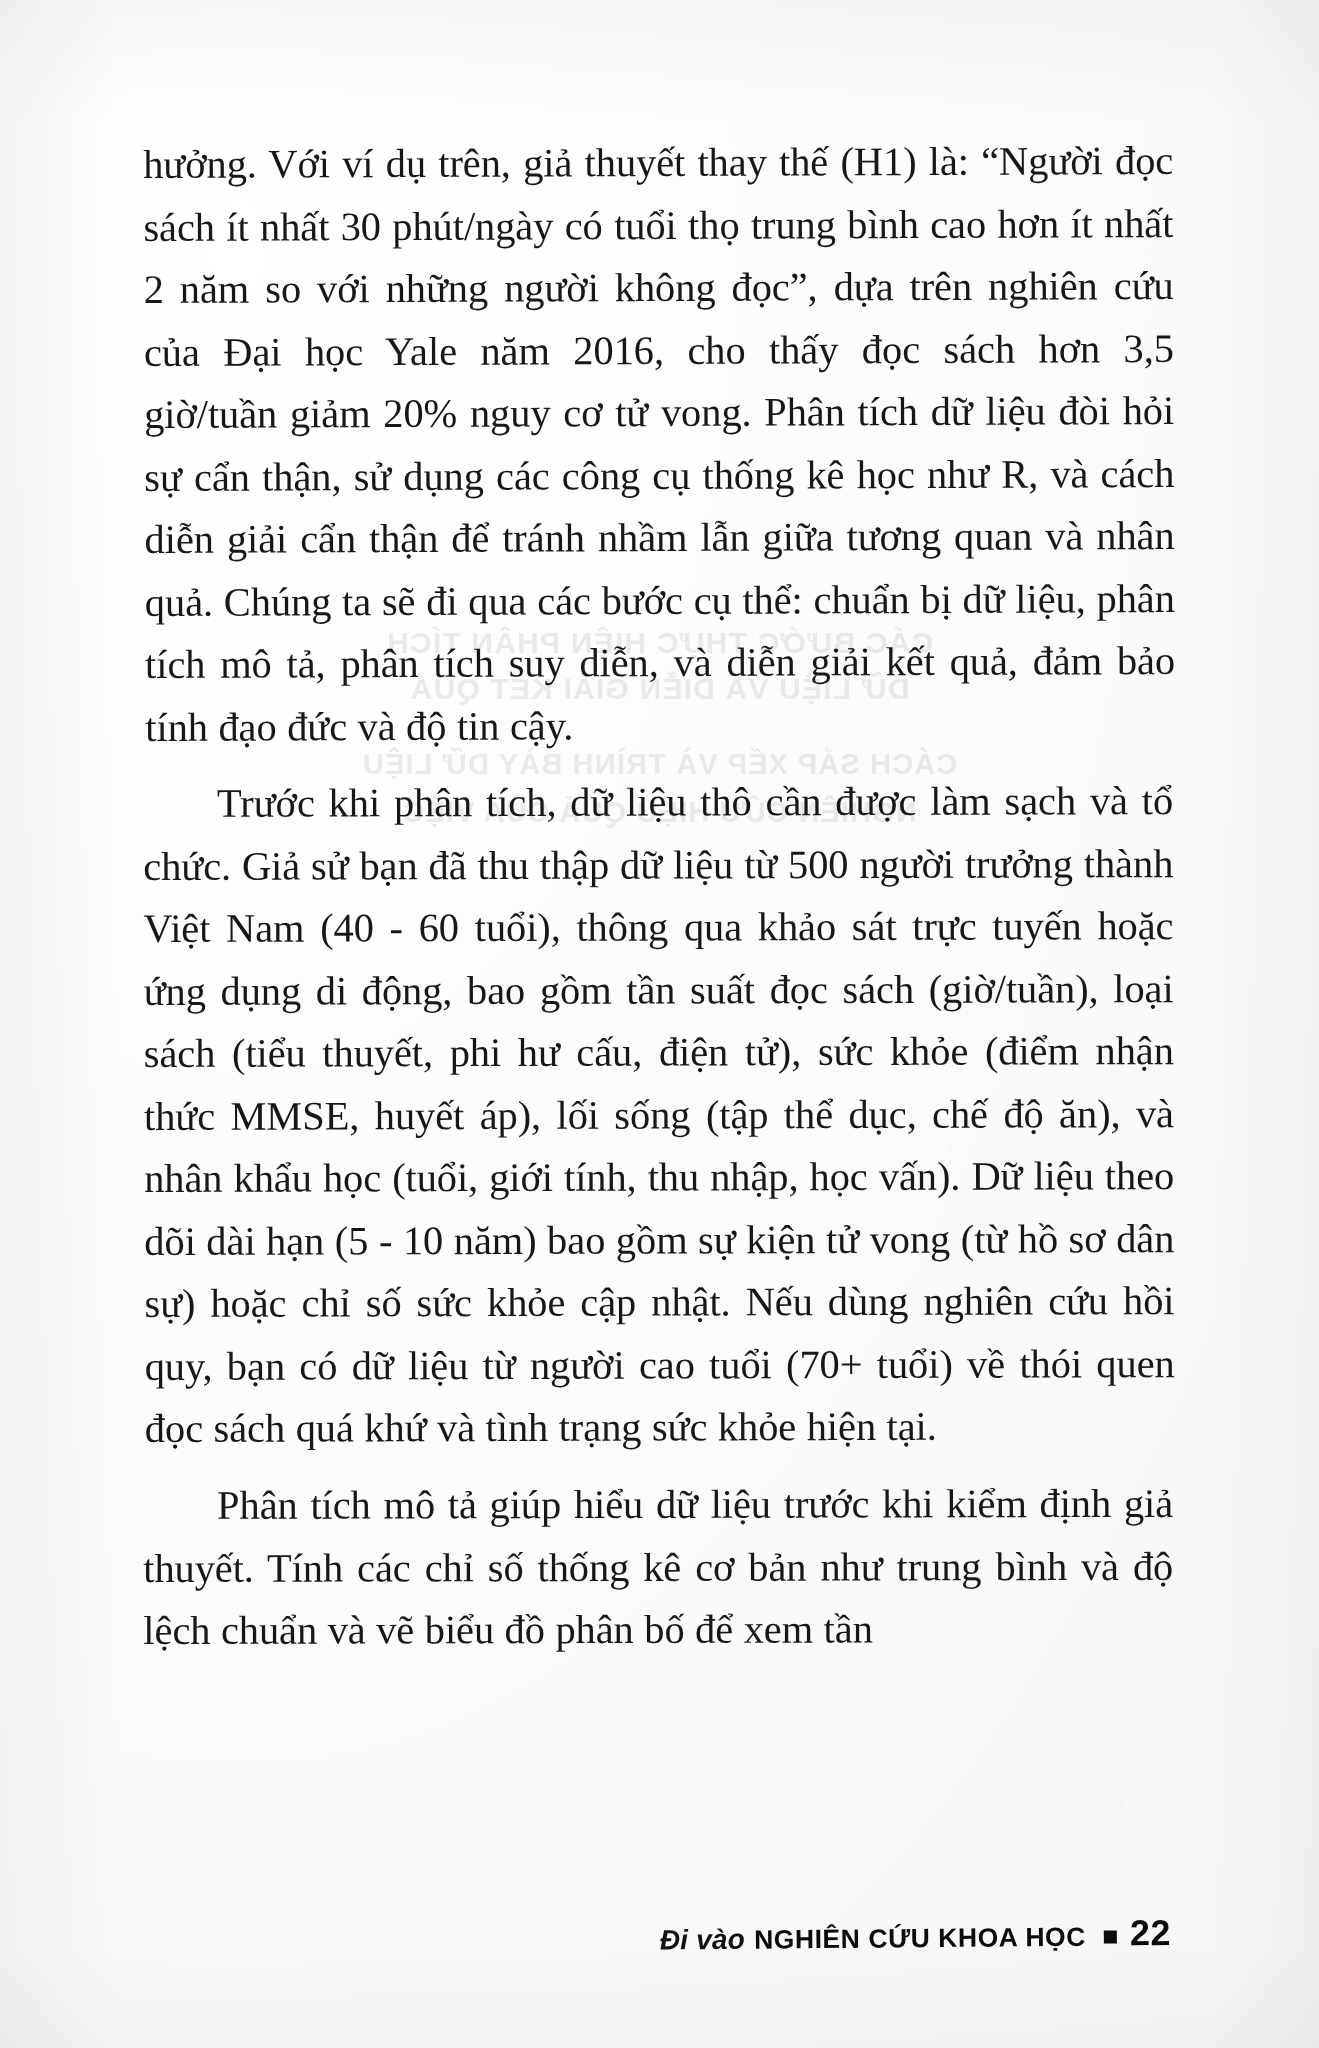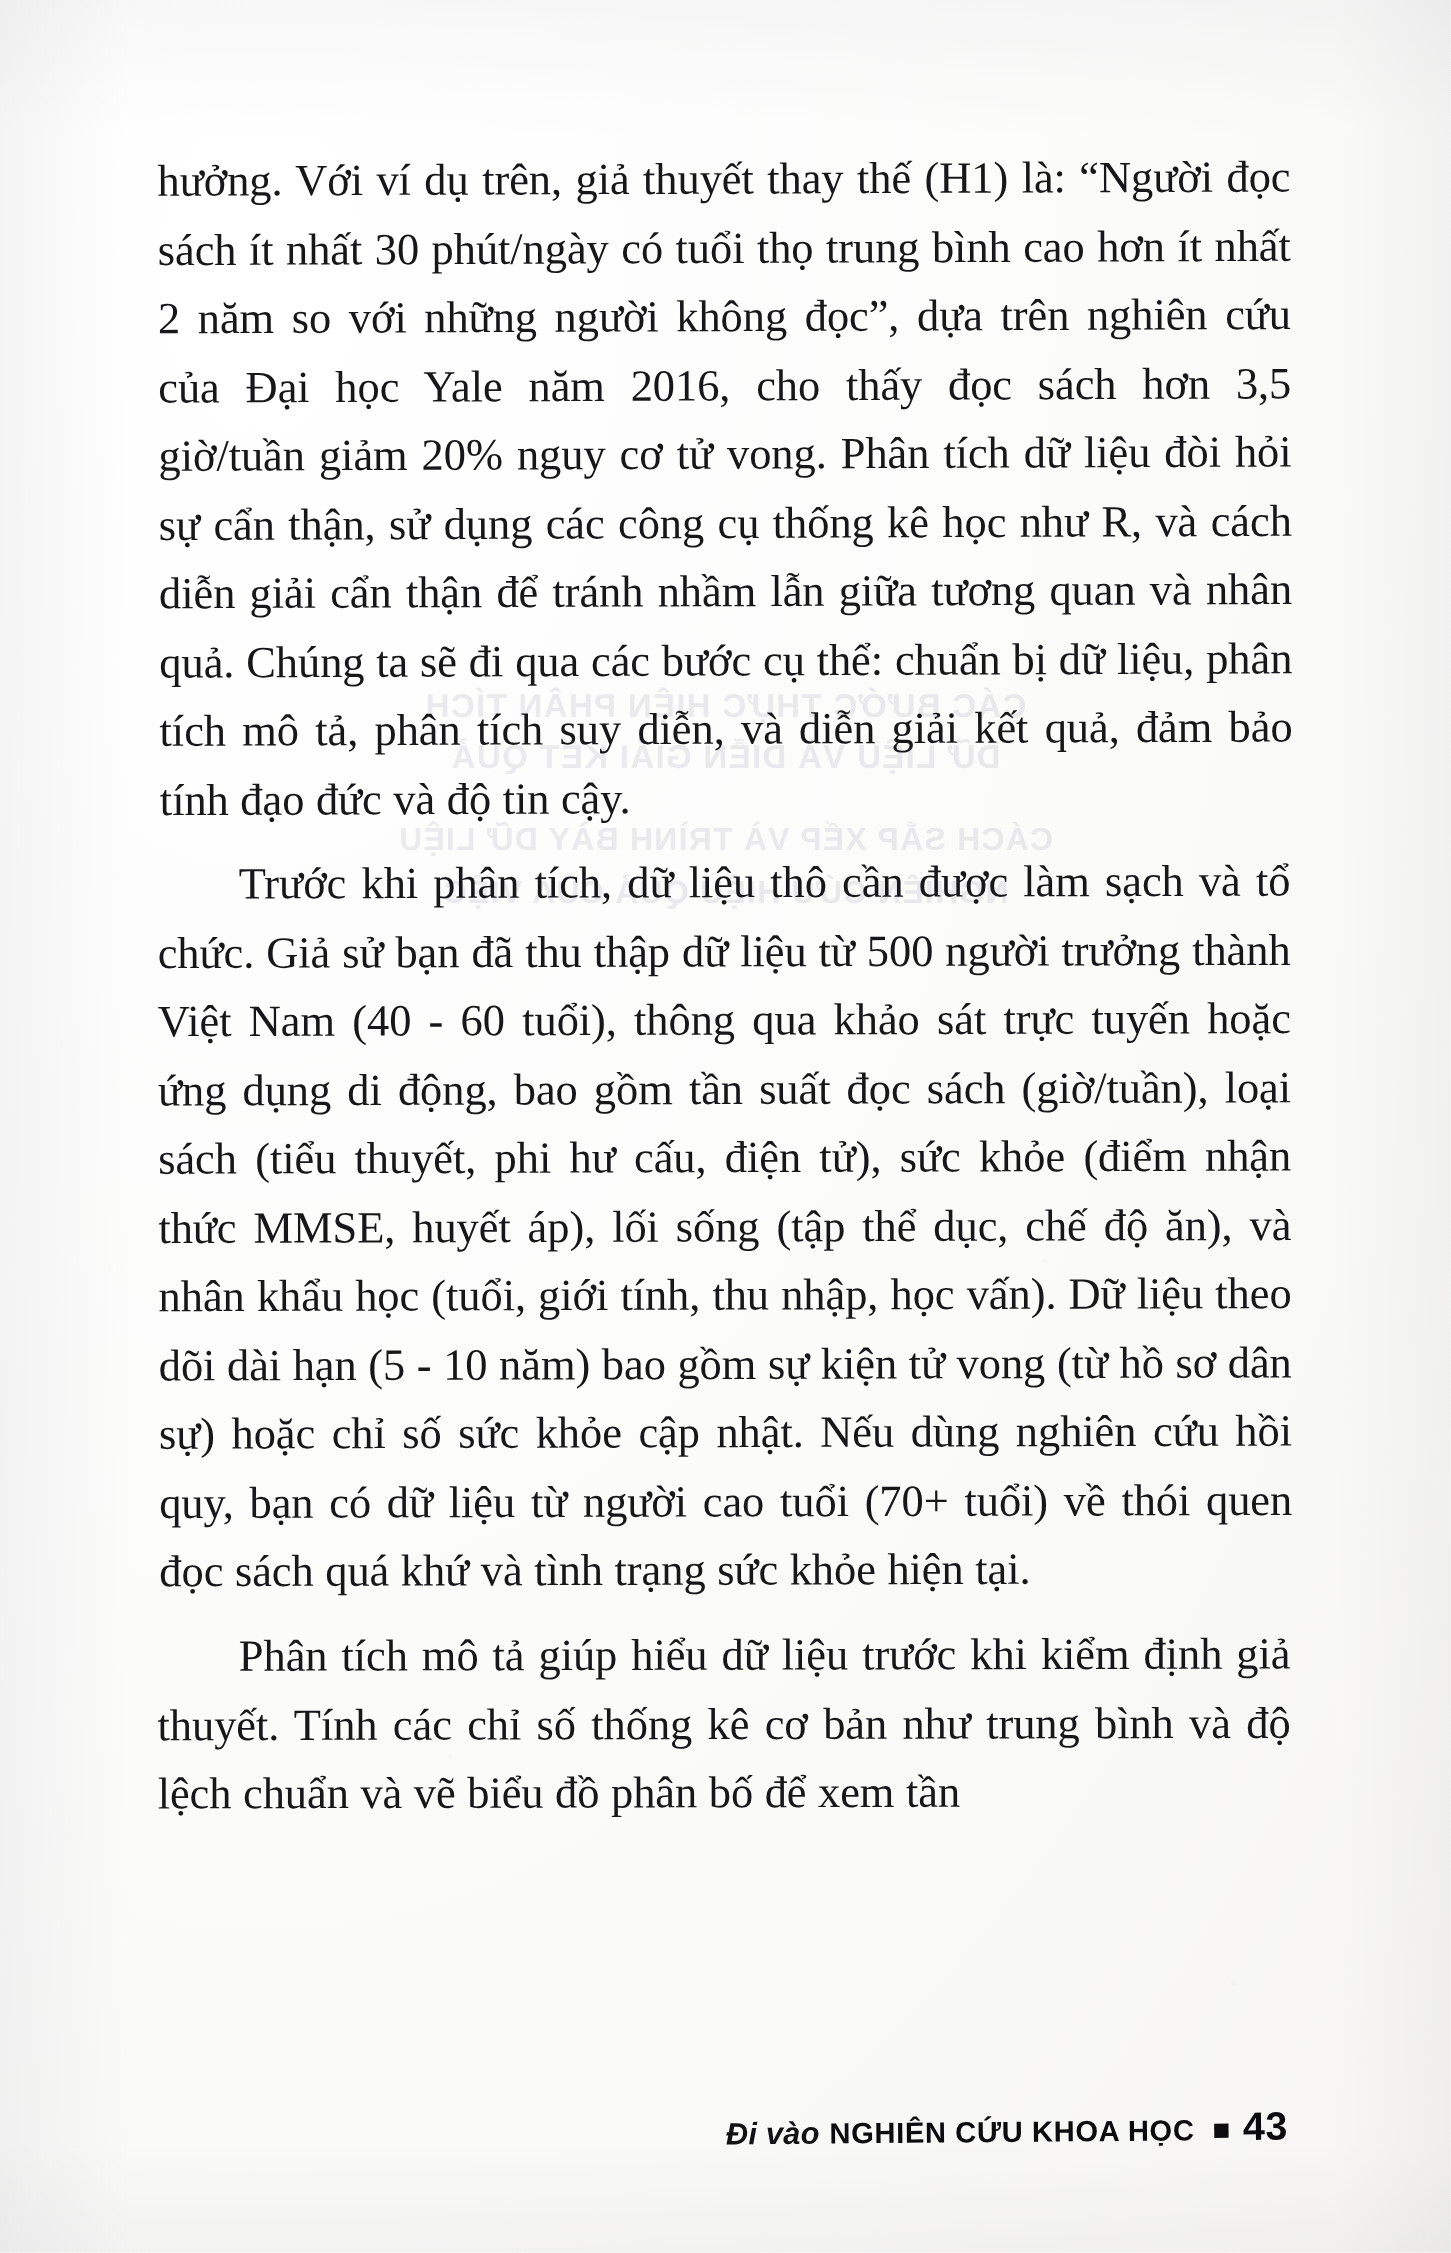--- a/index.html
+++ b/index.html
@@ -158,17 +158,17 @@
   <div class="textblock">
     <p class="para skew-a">hưởng. Với ví dụ trên, giả thuyết thay thế (H1) là: “Người đọc sách ít nhất 30 phút/ngày có tuổi thọ trung bình cao hơn ít nhất 2 năm so với những người không đọc”, dựa trên nghiên cứu của Đại học Yale năm 2016, cho thấy đọc sách hơn 3,5 giờ/tuần giảm 20% nguy cơ tử vong. Phân tích dữ liệu đòi hỏi sự cẩn thận, sử dụng các công cụ thống kê học như R, và cách diễn giải cẩn thận để tránh nhầm lẫn giữa tương quan và nhân quả. Chúng ta sẽ đi qua các bước cụ thể: chuẩn bị dữ liệu, phân tích mô tả, phân tích suy diễn, và diễn giải kết quả, đảm bảo tính đạo đức và độ tin cậy.</p>
     <p class="para indent skew-b">Trước khi phân tích, dữ liệu thô cần được làm sạch và tổ chức. Giả sử bạn đã thu thập dữ liệu từ 500 người trưởng thành Việt Nam (40 - 60 tuổi), thông qua khảo sát trực tuyến hoặc ứng dụng di động, bao gồm tần suất đọc sách (giờ/tuần), loại sách (tiểu thuyết, phi hư cấu, điện tử), sức khỏe (điểm nhận thức MMSE, huyết áp), lối sống (tập thể dục, chế độ ăn), và nhân khẩu học (tuổi, giới tính, thu nhập, học vấn). Dữ liệu theo dõi dài hạn (5 - 10 năm) bao gồm sự kiện tử vong (từ hồ sơ dân sự) hoặc chỉ số sức khỏe cập nhật. Nếu dùng nghiên cứu hồi quy, bạn có dữ liệu từ người cao tuổi (70+ tuổi) về thói quen đọc sách quá khứ và tình trạng sức khỏe hiện tại.</p>
     <p class="para indent skew-c">Phân tích mô tả giúp hiểu dữ liệu trước khi kiểm định giả thuyết. Tính các chỉ số thống kê cơ bản như trung bình và độ lệch chuẩn và vẽ biểu đồ phân bố để xem tần</p>
   </div>
 
   <div class="footer">
     <span class="footer-script">Đi vào</span>
     <span class="footer-caps">NGHIÊN CỨU KHOA HỌC</span>
     <span class="footer-sep"></span>
-    <span class="footer-page">43</span>
+    <span class="footer-page">22</span>
   </div>
 
   <div class="grain"></div>
 </div>
 
 </body></html>

